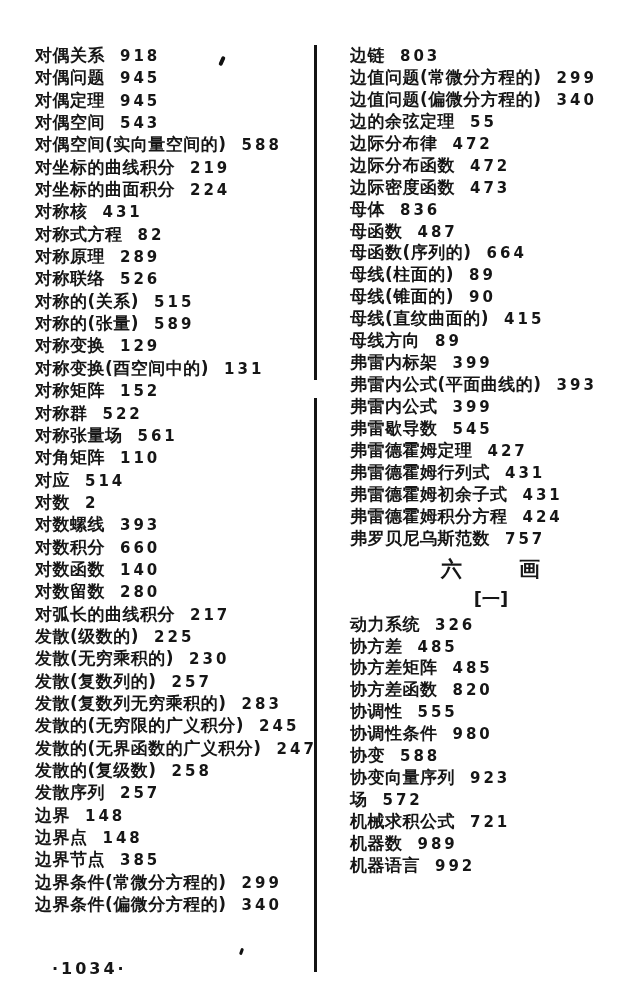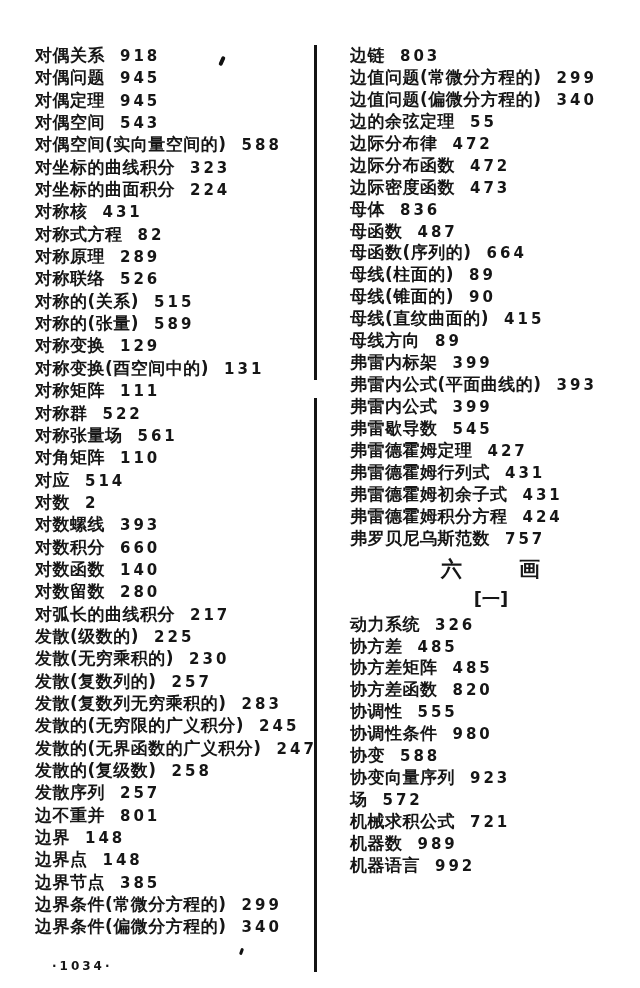--- a/index.html
+++ b/index.html
@@ -35,21 +35,21 @@
     display:flex;justify-content:center;gap:56px;
     margin-top:4px;height:30px;align-items:center;
     font-size:21px;font-weight:bold;letter-spacing:1px;
   }
   .subsection{
     text-align:center;height:30px;line-height:30px;
     font-size:18px;font-weight:bold;
   }
   .page-number{
     position:absolute;left:52px;top:959px;
-    font-size:12px;font-weight:600;letter-spacing:3px;
+    font-size:16px;font-weight:600;letter-spacing:3px;
   }
   .speck{position:absolute;background:#111;}
   .speck.s1{left:220px;top:56px;width:4px;height:10px;transform:rotate(24deg);border-radius:2px;}
   .speck.s2{left:240px;top:948px;width:3px;height:7px;transform:rotate(20deg);border-radius:2px;}
 </style>
 </head>
 <body>
 
 <div class="page">
 
@@ -58,50 +58,49 @@
 
   <div class="divider seg1"></div>
   <div class="divider seg2"></div>
 
   <div class="col lcol">
       <div class="row"><span class="term">对偶关系</span><span class="pnum">918</span></div>
       <div class="row"><span class="term">对偶问题</span><span class="pnum">945</span></div>
       <div class="row"><span class="term">对偶定理</span><span class="pnum">945</span></div>
       <div class="row"><span class="term">对偶空间</span><span class="pnum">543</span></div>
       <div class="row"><span class="term">对偶空间(实向量空间的)</span><span class="pnum">588</span></div>
-      <div class="row"><span class="term">对坐标的曲线积分</span><span class="pnum">323</span></div>
+      <div class="row"><span class="term">对坐标的曲线积分</span><span class="pnum">219</span></div>
       <div class="row"><span class="term">对坐标的曲面积分</span><span class="pnum">224</span></div>
       <div class="row"><span class="term">对称核</span><span class="pnum">431</span></div>
       <div class="row"><span class="term">对称式方程</span><span class="pnum">82</span></div>
       <div class="row"><span class="term">对称原理</span><span class="pnum">289</span></div>
       <div class="row"><span class="term">对称联络</span><span class="pnum">526</span></div>
       <div class="row"><span class="term">对称的(关系)</span><span class="pnum">515</span></div>
       <div class="row"><span class="term">对称的(张量)</span><span class="pnum">589</span></div>
       <div class="row"><span class="term">对称变换</span><span class="pnum">129</span></div>
       <div class="row"><span class="term">对称变换(酉空间中的)</span><span class="pnum">131</span></div>
-      <div class="row"><span class="term">对称矩阵</span><span class="pnum">111</span></div>
+      <div class="row"><span class="term">对称矩阵</span><span class="pnum">152</span></div>
       <div class="row"><span class="term">对称群</span><span class="pnum">522</span></div>
       <div class="row"><span class="term">对称张量场</span><span class="pnum">561</span></div>
       <div class="row"><span class="term">对角矩阵</span><span class="pnum">110</span></div>
       <div class="row"><span class="term">对应</span><span class="pnum">514</span></div>
       <div class="row"><span class="term">对数</span><span class="pnum">2</span></div>
       <div class="row"><span class="term">对数螺线</span><span class="pnum">393</span></div>
       <div class="row"><span class="term">对数积分</span><span class="pnum">660</span></div>
       <div class="row"><span class="term">对数函数</span><span class="pnum">140</span></div>
       <div class="row"><span class="term">对数留数</span><span class="pnum">280</span></div>
       <div class="row"><span class="term">对弧长的曲线积分</span><span class="pnum">217</span></div>
       <div class="row"><span class="term">发散(级数的)</span><span class="pnum">225</span></div>
       <div class="row"><span class="term">发散(无穷乘积的)</span><span class="pnum">230</span></div>
       <div class="row"><span class="term">发散(复数列的)</span><span class="pnum">257</span></div>
       <div class="row"><span class="term">发散(复数列无穷乘积的)</span><span class="pnum">283</span></div>
       <div class="row"><span class="term">发散的(无穷限的广义积分)</span><span class="pnum">245</span></div>
       <div class="row"><span class="term">发散的(无界函数的广义积分)</span><span class="pnum">247</span></div>
       <div class="row"><span class="term">发散的(复级数)</span><span class="pnum">258</span></div>
       <div class="row"><span class="term">发散序列</span><span class="pnum">257</span></div>
-      <div class="row"><span class="term">边不重并</span><span class="pnum">801</span></div>
       <div class="row"><span class="term">边界</span><span class="pnum">148</span></div>
       <div class="row"><span class="term">边界点</span><span class="pnum">148</span></div>
       <div class="row"><span class="term">边界节点</span><span class="pnum">385</span></div>
       <div class="row"><span class="term">边界条件(常微分方程的)</span><span class="pnum">299</span></div>
       <div class="row"><span class="term">边界条件(偏微分方程的)</span><span class="pnum">340</span></div>
     </div>
 
   <div class="col rcol">
     <div>
         <div class="row"><span class="term">边链</span><span class="pnum">803</span></div>

